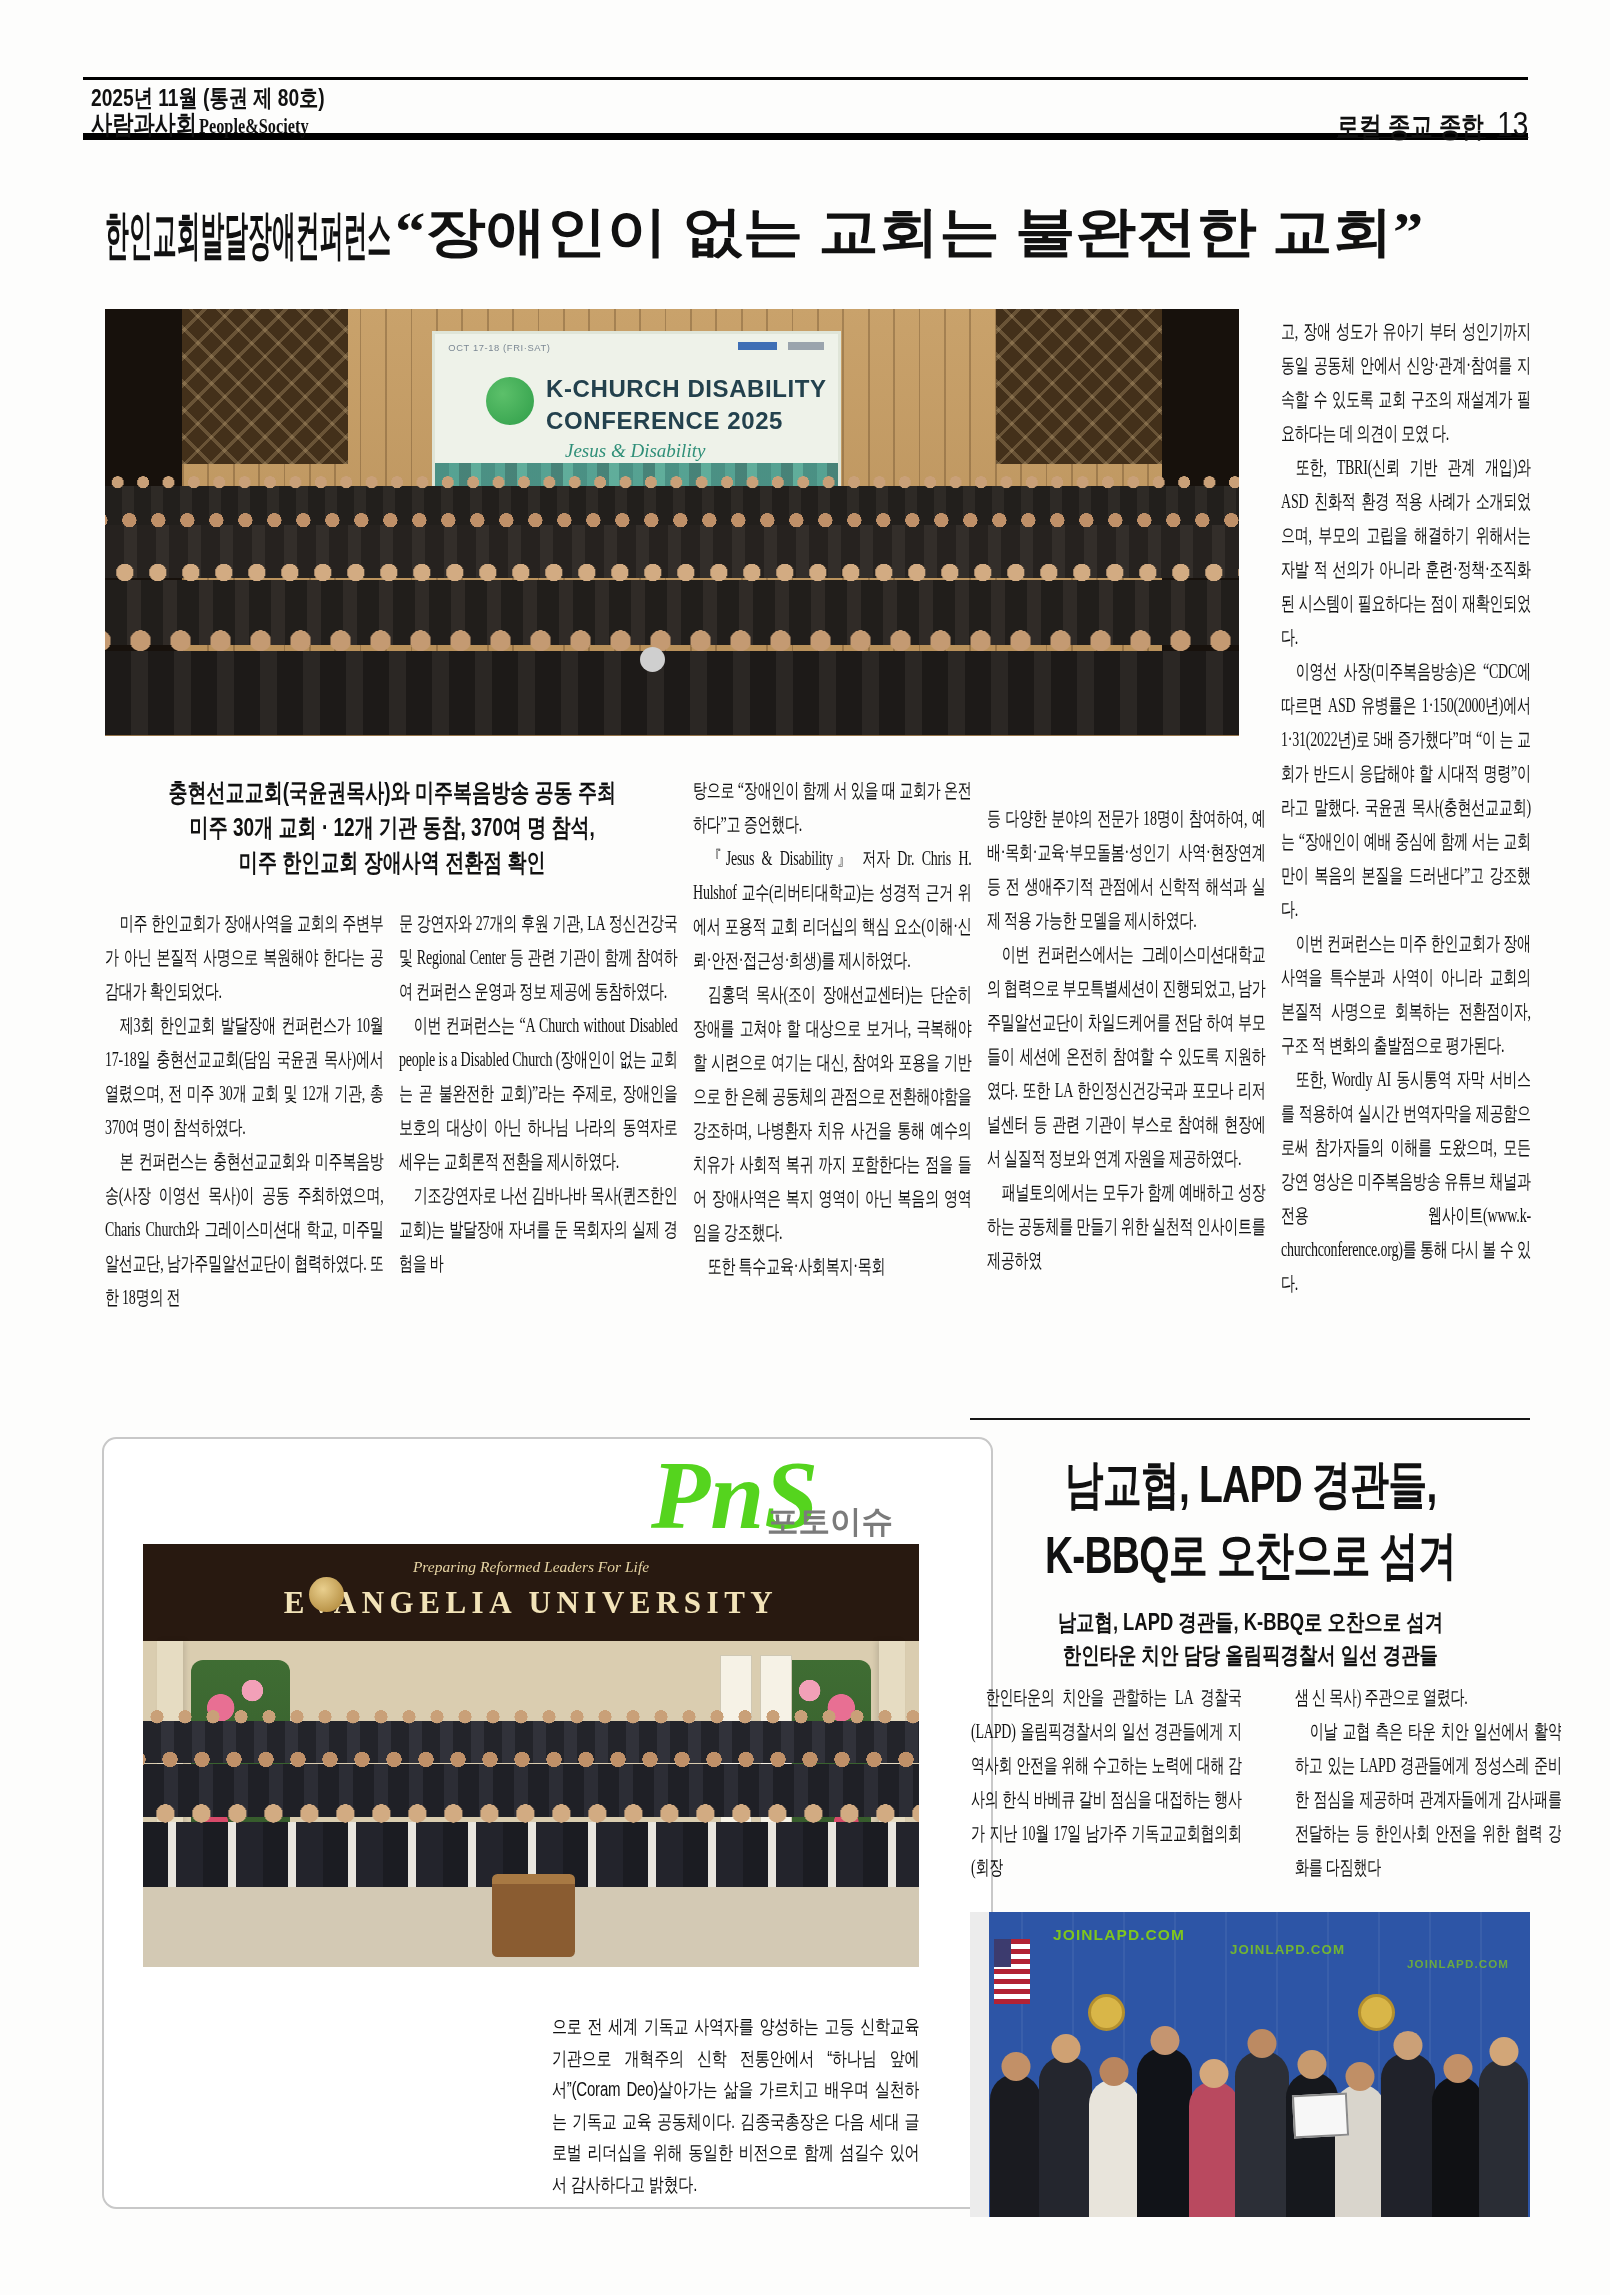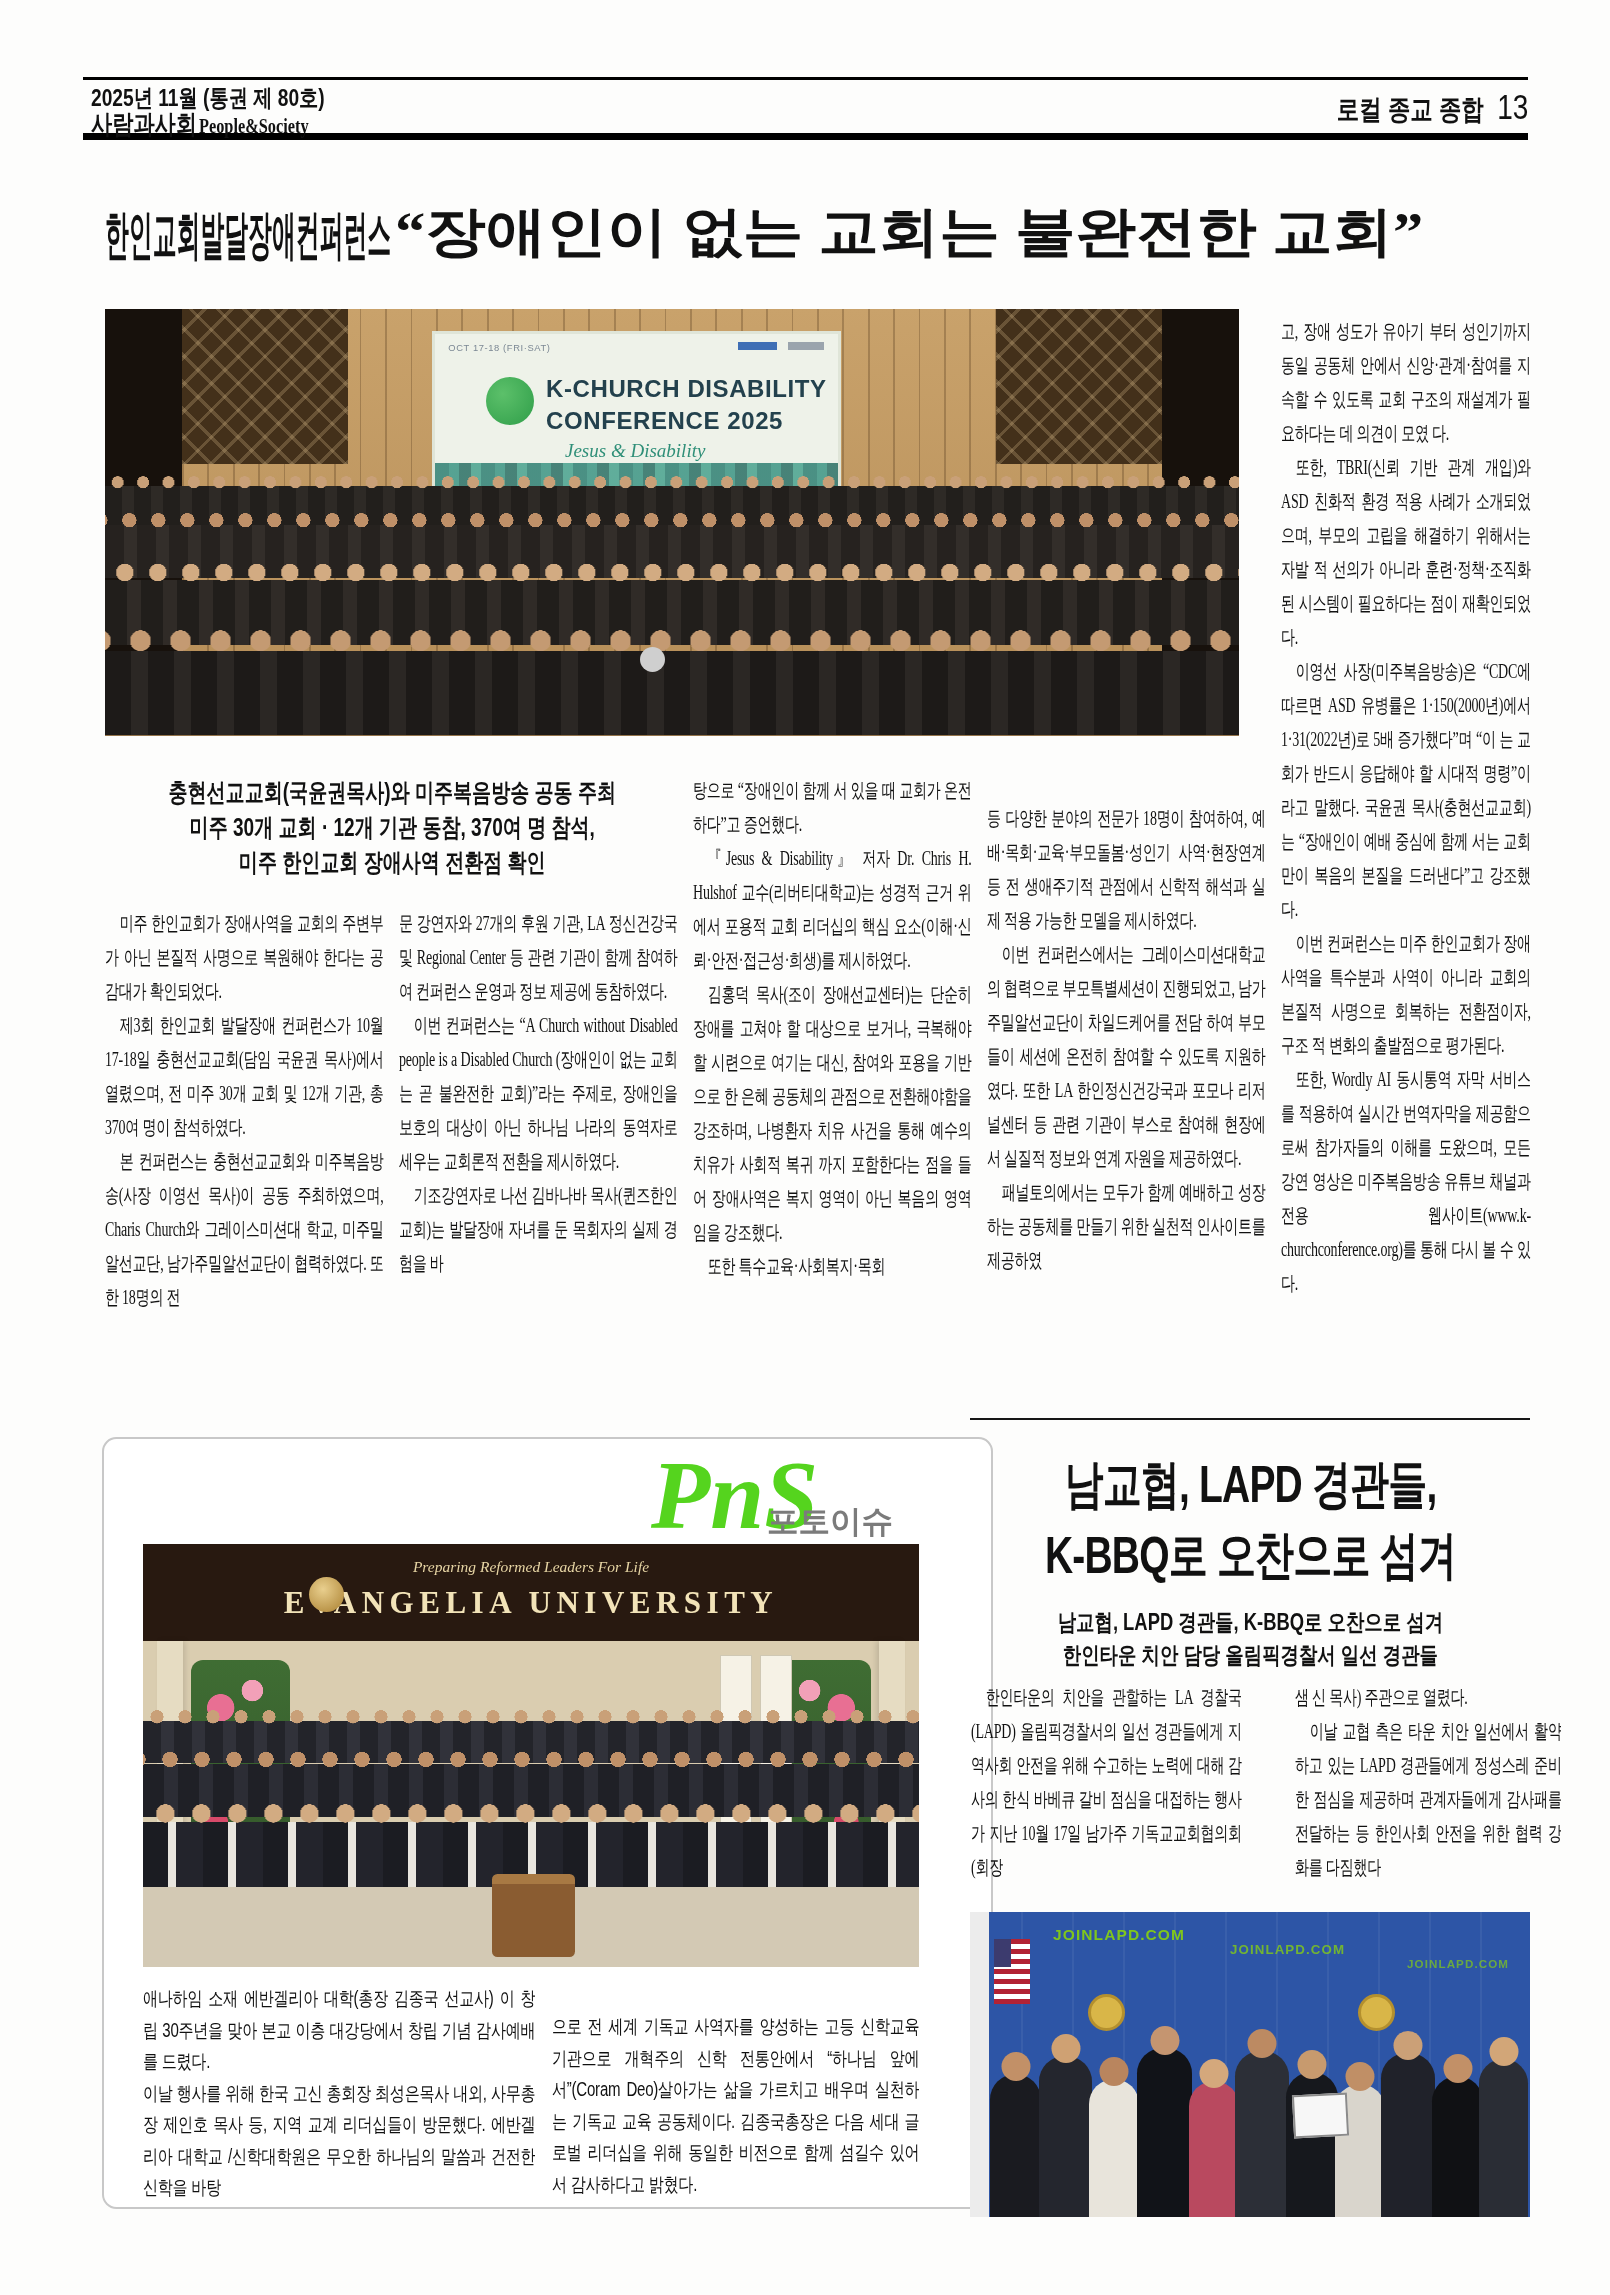--- a/index.html
+++ b/index.html
@@ -34,21 +34,21 @@
 
   <div class="abs" style="left:91px;top:82px;width:497px;">
     <div class="cond sans" style="transform:scaleX(.8);font-size:24px;font-weight:bold;white-space:nowrap;">2025년 11월 (통권 제 80호)</div>
   </div>
   <div class="abs" style="left:91px;top:106px;width:497px;">
     <div class="cond sans" style="transform:scaleX(.8);white-space:nowrap;">
       <span style="font-size:26.5px;font-weight:bold;">사람과사회</span>
       <span class="serif" style="font-size:20.4px;font-weight:bold;">People&amp;Society</span>
     </div>
   </div>
-  <div class="abs" style="right:83px;top:87px;">
+  <div class="abs" style="right:83px;top:104px;text-decoration:underline;">
     <div class="cond-r sans" style="transform:scaleX(.8);white-space:nowrap;text-align:right;">
       <span style="font-size:28px;font-weight:bold;">로컬 종교 종합</span>
       <span style="font-size:35px;font-weight:400;margin-left:14.4px;">13</span>
     </div>
   </div>
 
   <div class="abs sans" style="left:105px;top:200px;white-space:nowrap;font-weight:bold;font-size:53px;transform:scaleX(.45);transform-origin:0 0;">한인교회발달장애컨퍼런스</div>
   <div class="abs serif" style="left:395px;top:196px;white-space:nowrap;font-weight:bold;font-size:54px;transform:scaleX(1.12);transform-origin:0 0;">“장애인이 없는 교회는 불완전한 교회”</div>
 
   <div class="photo" style="left:105px;top:309px;width:1134px;height:427px;background:#17110c;">
@@ -144,26 +144,20 @@
       <div style="left:617px;top:111px;width:30px;height:182px;background:#f6f2e6;border:1.1px solid #cfc8b4;"></div>
 
       <div class="crowdrow" style="top:165px;height:54px;background-image:radial-gradient(circle 6.6px at 14px 7.7px,#c9a078 98%,rgba(0,0,0,0)),repeating-linear-gradient(90deg,#23242a 0 17.7px,#31323a 17.7px 31px);background-size:28px 17.7px,100% 43px;background-position:0 0,0 12px;"></div>
       <div class="crowdrow" style="top:206px;height:67px;background-image:radial-gradient(circle 7.7px at 16px 9.4px,#bf9068 98%,rgba(0,0,0,0)),repeating-linear-gradient(90deg,#1f2026 0 21px,#2c2d35 21px 35px);background-size:32px 21px,100% 54px;background-position:11px 0,0 14.4px;"></div>
       <div class="crowdrow" style="top:258px;height:86px;background-image:radial-gradient(circle 9.4px at 18px 11.6px,#d2ab82 98%,rgba(0,0,0,0)),repeating-linear-gradient(90deg,#1b1c22 0 25.4px,#e9e6df 25.4px 33px,#23242c 33px 60px);background-size:36px 25.4px,100% 69px;background-position:4.4px 0,0 20px;"></div>
 
       <div style="left:0;right:0;bottom:0;height:80px;background:#d3c9b4;"></div>
       <div style="left:349px;bottom:10px;width:83px;height:83px;border-radius:5.5px;background:linear-gradient(#a87943 0 10px,#8a5c31 10px);"></div>
     </div>
 
-    <div class="col g-col" style="left:39px;top:544px;width:392px;height:217px;">
-      <div class="colinner" style="width:503px;transform:scaleX(.78);">
-        <p class="noind">애나하임 소재 에반겔리아 대학(총장 김종국 선교사) 이 창립 30주년을 맞아 본교 이층 대강당에서 창립 기념 감사예배를 드렸다.</p>
-          <p class="noind">이날 행사를 위해 한국 고신 총회장 최성은목사 내외, 사무총장 제인호 목사 등, 지역 교계 리더십들이 방문했다. 에반겔리아 대학교 /신학대학원은 무오한 하나님의 말씀과 건전한 신학을 바탕</p>
-      </div>
-    </div>
     <div class="col g-col" style="left:448px;top:572px;width:367px;height:217px;">
       <div class="colinner" style="width:471px;transform:scaleX(.78);">
         <p class="noind">으로 전 세계 기독교 사역자를 양성하는 고등 신학교육기관으로 개혁주의 신학 전통안에서 “하나님 앞에서”(Coram Deo)살아가는 삶을 가르치고 배우며 실천하는 기독교 교육 공동체이다. 김종국총장은 다음 세대 글로벌 리더십을 위해 동일한 비전으로 함께 섬길수 있어서 감사하다고 밝혔다.</p>
       </div>
     </div>
   </div>
 
   <div class="abs" style="left:970px;top:1449px;width:561px;">
     <div class="cond sans" style="width:748px;transform:scaleX(.75);font-size:52px;font-weight:600;line-height:71px;text-align:center;letter-spacing:-1.1px;">
       <div>남교협, LAPD 경관들,</div>

